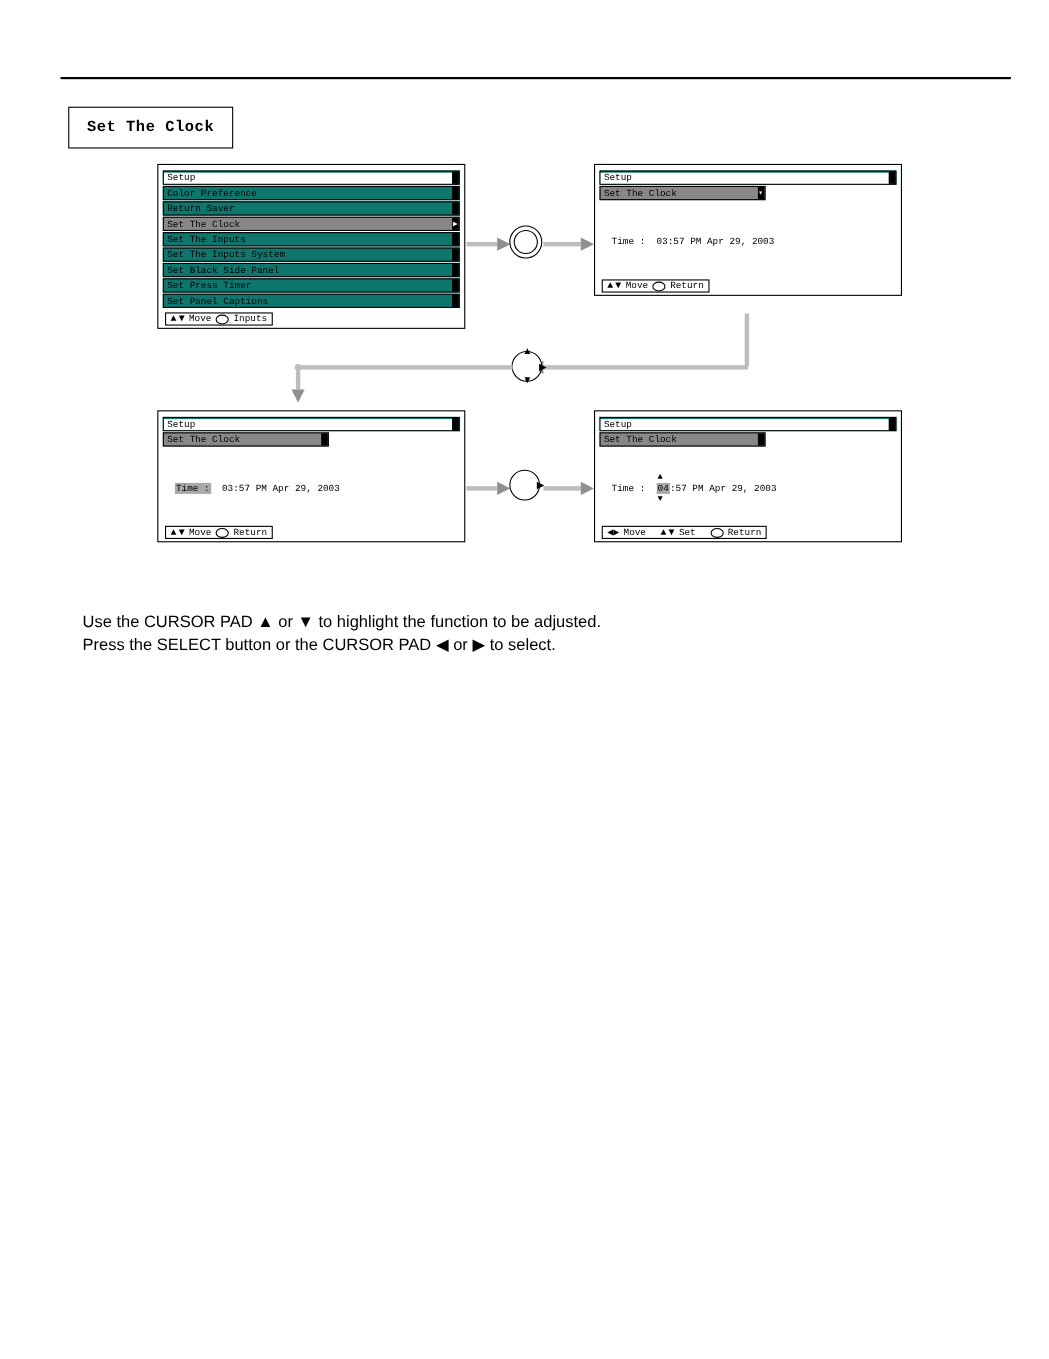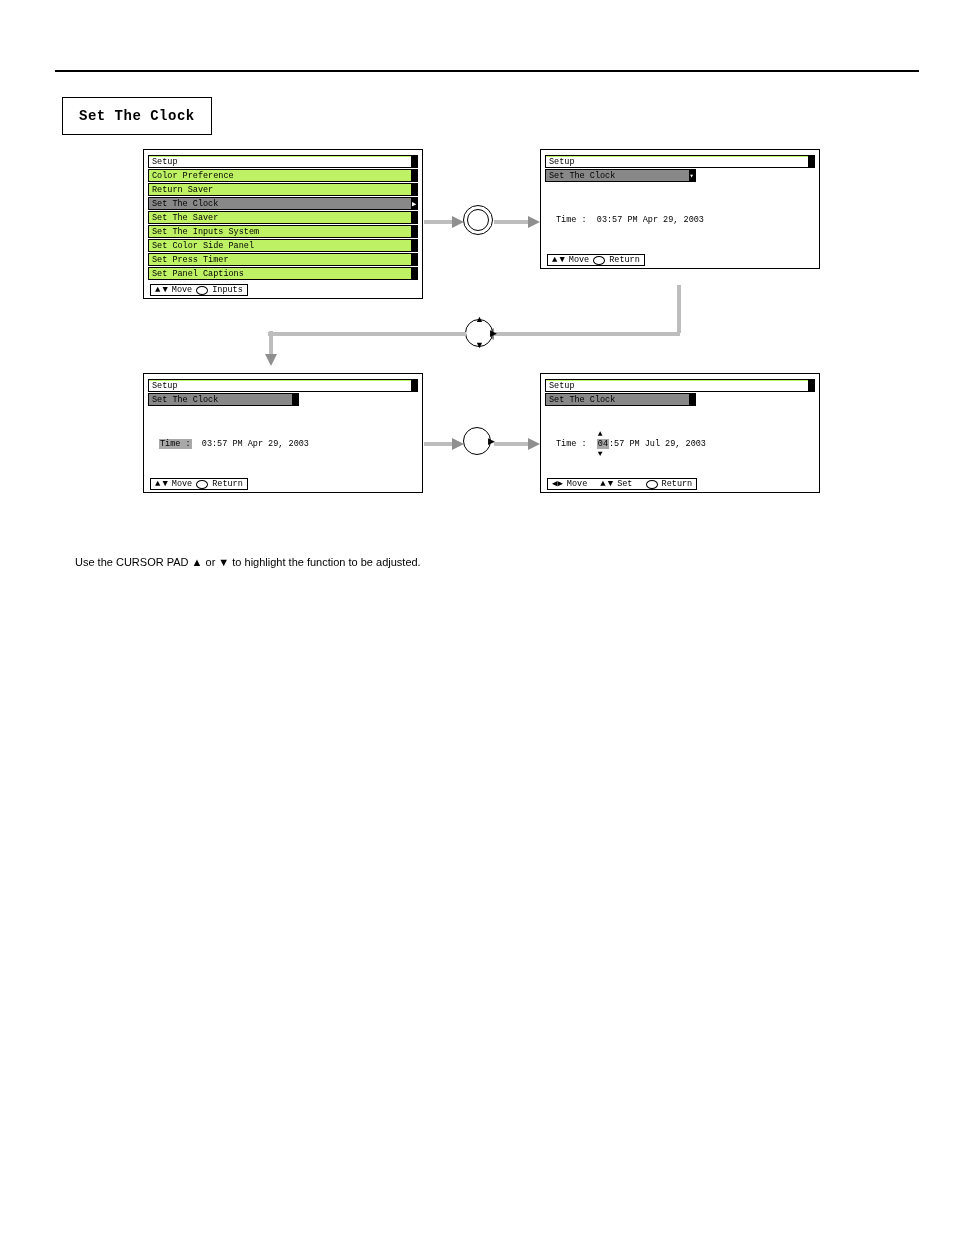--- a/index.html
+++ b/index.html
@@ -2,40 +2,40 @@
 <html><head>
 <meta charset="utf-8">
 <style>
   body { font-family: Arial, Helvetica, sans-serif; margin:0; padding:0; background:#fff; color:#000; font-size:9.5px; }
   .page { width:954px; margin:0 auto; position:relative; }
   .hr-thick { border:0; border-top:2.5px solid #000; margin:70px 35px 0 55px; }
   .section-title-box { display:inline-block; border:1.2px solid #000; padding:10px 16px; margin:25px 0 0 62px; font-family:"Courier New",monospace; font-weight:bold; font-size:14px; letter-spacing:0.5px; }
   .diagram-area { position:relative; width:100%; height:490px; margin-top:10px;}
   .osd-panel { position:absolute; border:1px solid #000; background:#fff; width:265px; }
   .osd-menu { padding:4px 4px 4px 4px; }
-  .osd-row { display:flex; align-items:center; height:11px; font-family:"Courier New",monospace; font-size:8.5px; background:#bef264; margin-top:1px; border:0.5px solid #000; justify-content:space-between;}
+  .osd-row { display:flex; align-items:center; height:11px; font-family:"Courier New",monospace; font-size:8.5px; background:#0f766e; margin-top:1px; border:0.5px solid #000; justify-content:space-between;}
   .osd-row.selected { background:#888; }
   .osd-row .cap { width:6px; height:100%; background:#000;}
   .osd-row .label { flex:1; padding:0 3px; white-space:nowrap; overflow:hidden;}
   .osd-body { font-family:"Courier New",monospace; font-size:8.5px; padding:6px 6px 6px 15px; min-height:56px; display:flex; align-items:center; position:relative;}
   .hl { background:#a8a8a8; padding:0 1px;}
   .footerbar { display:flex; align-items:center; justify-content:space-between; padding:0 6px 2px 6px; }
   .footerbar .hints{ font-family:"Courier New",monospace; font-size:8.5px; border:1px solid #000; padding:0 4px; display:flex; align-items:center; gap:4px; }
   .btn-circ { display:inline-block; width:10px; height:7px; border:1px solid #000; border-radius:50%;}
   .big-circle { position:absolute; border:1.5px solid #000; border-radius:50%; background:#fff;}
   .big-inner { position:absolute; inset:3px; border:1px solid #000; border-radius:50%;}
   .flow-arrow { position:absolute; height:6px; display:flex; align-items:center;}
   .flow-arrow .shaft { height:4px; background:#bdbdbd;}
   .flow-arrow .head-r { width:0;height:0;border-top:6px solid transparent;border-bottom:6px solid transparent;border-left:12px solid #8f8f8f;}
   .flow-arrow .head-l { width:0;height:0;border-top:6px solid transparent;border-bottom:6px solid transparent;border-right:12px solid #8f8f8f;}
   .flow-v { position:absolute; width:6px; display:flex; flex-direction:column; align-items:center;}
   .flow-v .shaftv { width:4px; background:#bdbdbd; flex:1;}
   .flow-v .head-d { width:0;height:0;border-left:6px solid transparent;border-right:6px solid transparent;border-top:12px solid #8f8f8f;}
   .tri { font-size:9px; line-height:9px;}
-  .bodytext { font-size:11px; line-height:1.4; margin:8px 70px 0 75px;}
+  .bodytext { font-size:15px; line-height:1.4; margin:8px 70px 0 75px;}
   .edge-tab { position:absolute; right:0; top:780px; width:18px; height:310px; background:#cfcfcf;}
   .arrow-marker{position:absolute; font-size:9px; line-height:1;}
 </style>
 </head>
 <body>
 
 <div class="page">
   <hr class="hr-thick">
   <div class="section-title-box">Set The Clock</div>
 
@@ -53,29 +53,29 @@
           </div>
         <div class="osd-row">
             <span class="label">Return Saver</span>
             <span class="cap"></span>
           </div>
         <div class="osd-row selected">
             <span class="label">Set The Clock</span>
             <span class="cap" style="display:flex;align-items:center;justify-content:center;color:#fff;font-size:7px;">▶</span>
           </div>
         <div class="osd-row">
-            <span class="label">Set The Saver</span>
+            <span class="label">Set The Inputs</span>
             <span class="cap"></span>
           </div>
         <div class="osd-row">
             <span class="label">Set The Inputs System</span>
             <span class="cap"></span>
           </div>
         <div class="osd-row">
-            <span class="label">Set Color Side Panel</span>
+            <span class="label">Set Black Side Panel</span>
             <span class="cap"></span>
           </div>
         <div class="osd-row">
             <span class="label">Set Press Timer</span>
             <span class="cap"></span>
           </div>
         <div class="osd-row">
             <span class="label">Set Panel Captions</span>
             <span class="cap"></span>
           </div>
@@ -197,21 +197,21 @@
           </div>
         <div class="osd-row selected" style="width:55%;">
             <span class="label">Set The Clock</span>
             <span class="cap"></span>
           </div>
       </div>
       <div class="osd-body" style="position:relative;">
         <span>Time :</span>&nbsp;&nbsp;
         <span style="position:relative;">
           <span style="position:absolute; left:1px; top:-10px; font-size:8px;">▲</span>
-          <span class="hl">04</span><span>:57 PM Jul 29, 2003</span>
+          <span class="hl">04</span><span>:57 PM Apr 29, 2003</span>
           <span style="position:absolute; left:1px; top:10px; font-size:8px;">▼</span>
         </span>
       </div>
       <div class="footerbar">
         <div class="hints">
           <span class="tri">◀▶</span>
           <span>Move</span>
           &nbsp;
           <span class="tri">▲</span><span class="tri" style="margin-left:-2px;">▼</span>
           <span>Set</span>
@@ -225,16 +225,23 @@
   </div>
 
   <div class="bodytext" style="margin-top:-80px;">
     <div>
       <span>Use the CURSOR PAD </span>
       <span>▲</span>
       <span> or </span>
       <span>▼</span>
       <span> to highlight the function to be adjusted.</span>
     </div>
+    <div>
+      <span>Press the SELECT button or the CURSOR PAD </span>
+      <span>◀</span>
+      <span> or </span>
+      <span>▶</span>
+      <span> to select.</span>
+    </div>
   </div>
 
   <div class="edge-tab"></div>
 </div>
 
 </body></html>

